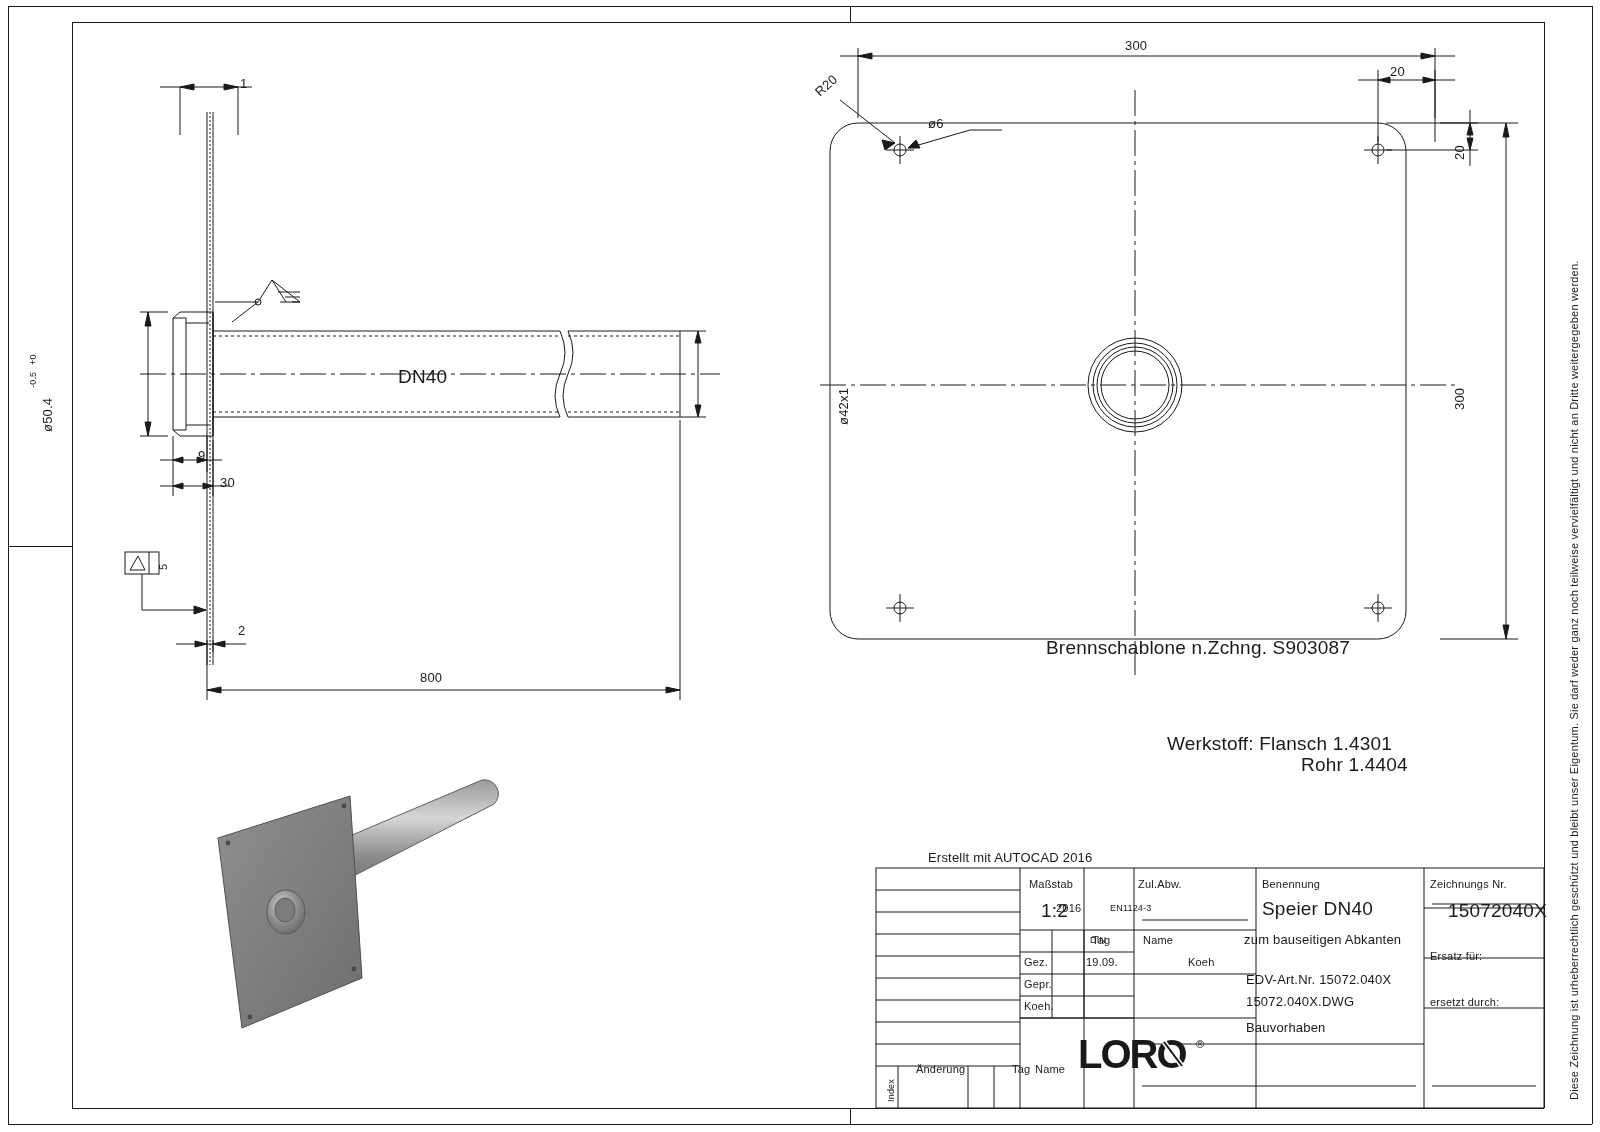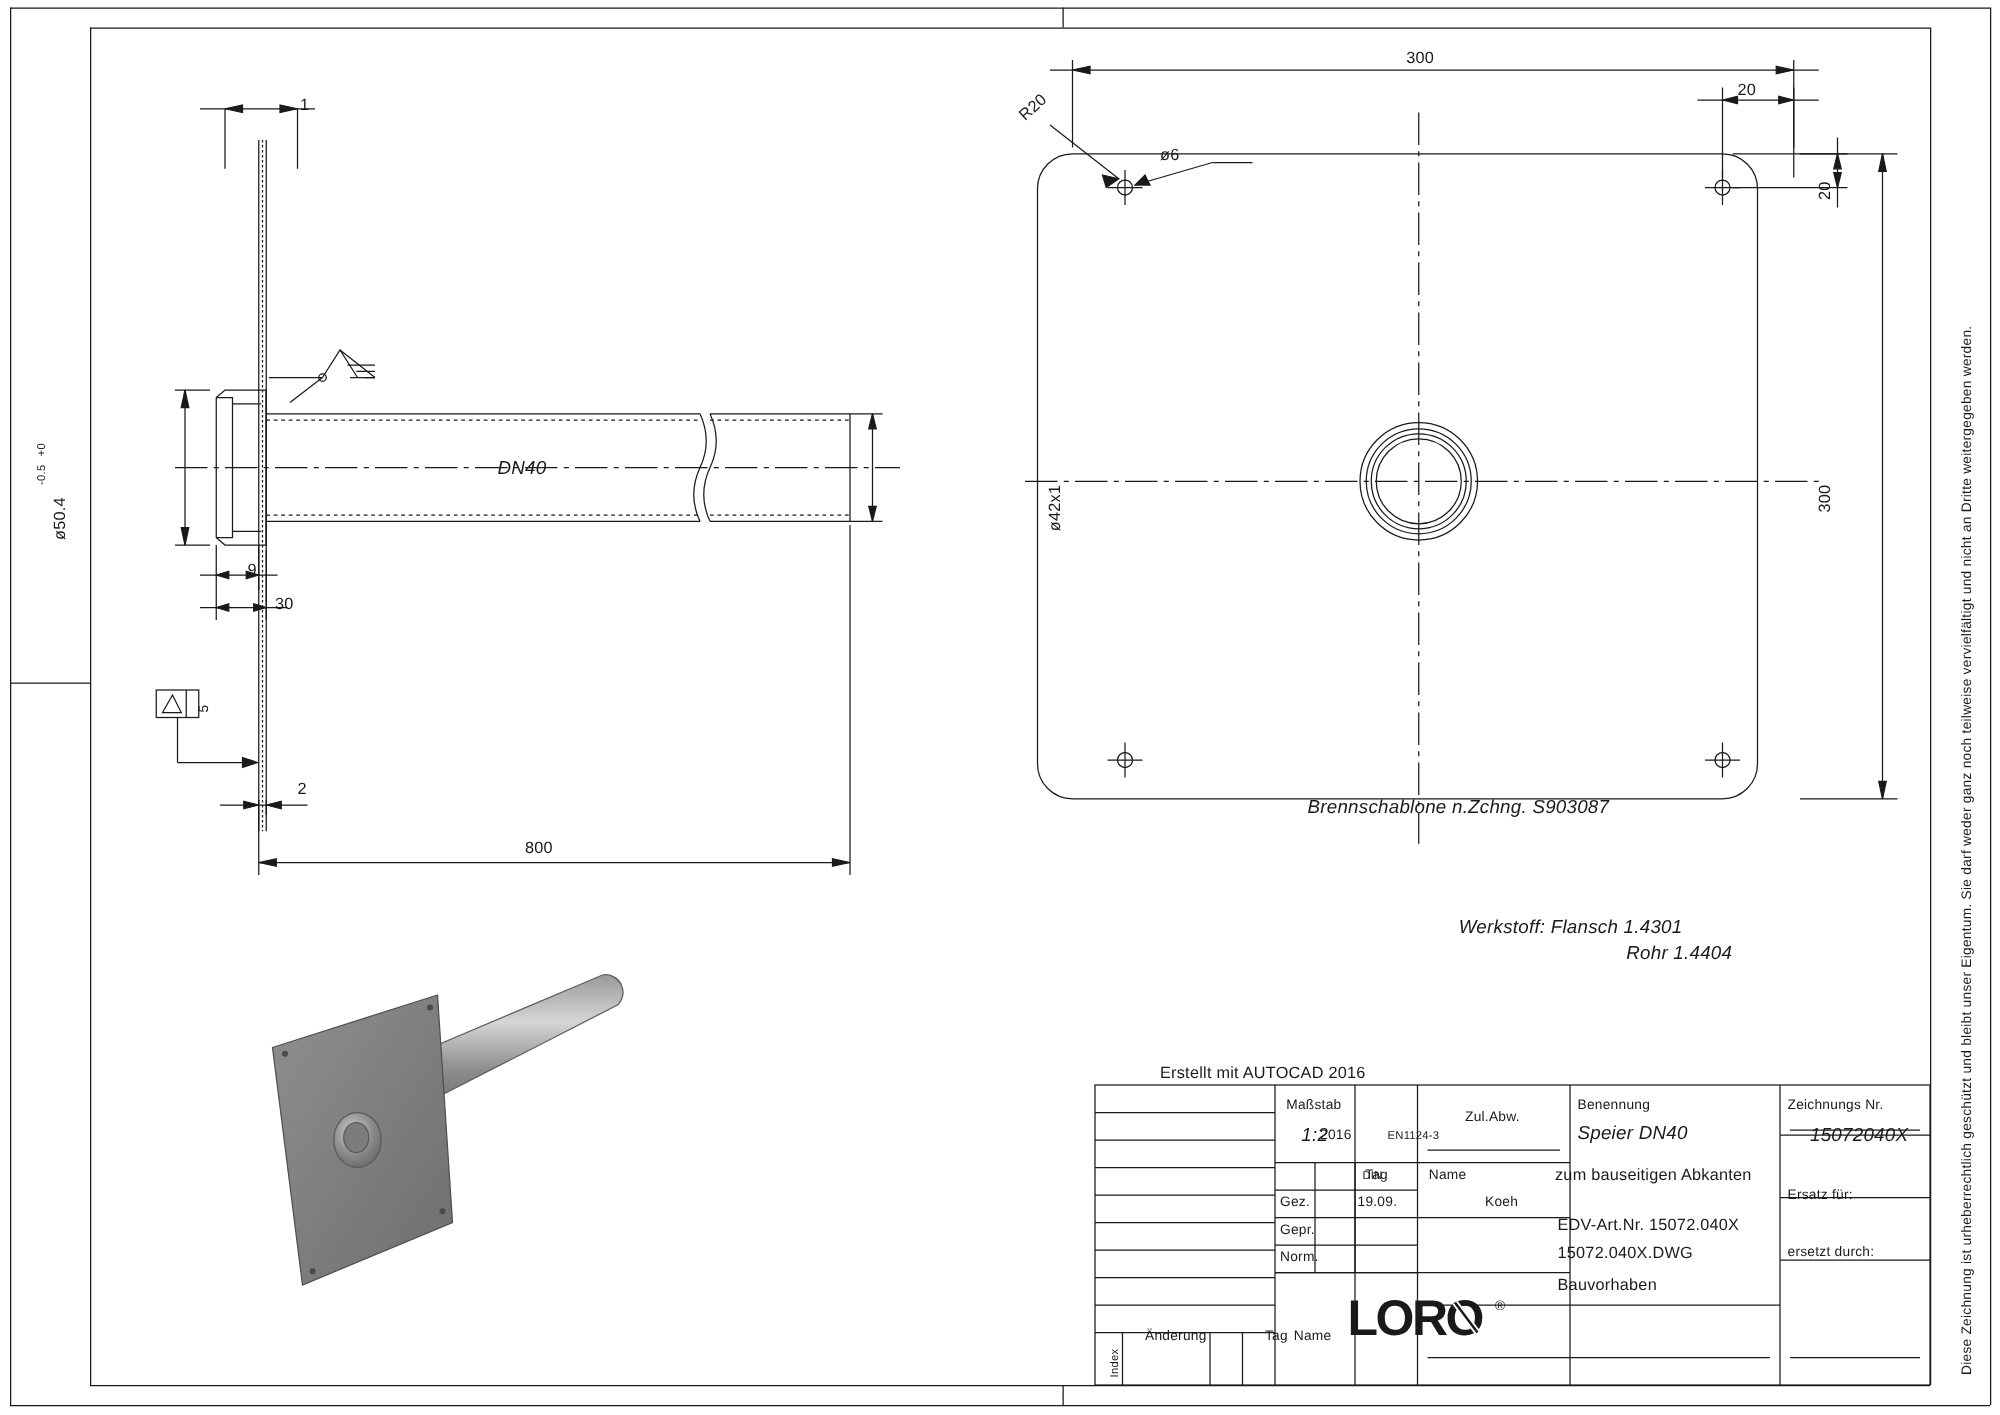--- a/index.html
+++ b/index.html
@@ -5,21 +5,21 @@
   html,body{margin:0;padding:0;background:#ffffff;}
   body{width:1600px;height:1132px;position:relative;overflow:hidden;
        font-family:"Liberation Sans", sans-serif;color:#1a1a1a;}
   .sheet{position:absolute;inset:0;}
   .line{position:absolute;background:#1a1a1a;}
   .h{height:1px;}
   .v{width:1px;}
   .txt{position:absolute;white-space:nowrap;font-size:13px;letter-spacing:.2px;}
   .txt.sm{font-size:11px;}
   .txt.xs{font-size:9px;}
-  .txt.lg{font-size:15px;font-style:italic;}
+  .txt.lg{font-size:19px;}
   .rot90{transform-origin:0 0;transform:rotate(-90deg);}
   svg{position:absolute;left:0;top:0;overflow:visible;}
 </style>
 </head>
 <body>
 
 <div class="sheet">
 
   <div class="line h" style="left:8px;top:6px;width:1584px;"></div>
   <div class="line h" style="left:8px;top:1124px;width:1584px;"></div>
@@ -279,21 +279,21 @@
 
       <line x1="266" y1="52" x2="372" y2="52"></line>
       <line x1="556" y1="36" x2="660" y2="36"></line>
       <line x1="556" y1="218" x2="660" y2="218"></line>
       <line x1="266" y1="218" x2="540" y2="218"></line>
     </g>
   </svg>
 
   <div class="txt sm" style="left:1029px;top:878px;">Maßstab</div>
   <div class="txt lg" style="left:1041px;top:900px;">1:2</div>
-  <div class="txt sm" style="left:1172px;top:878px;margin-top:10px;">Zul.Abw.</div>
+  <div class="txt sm" style="left:1138px;top:878px;">Zul.Abw.</div>
   <div class="txt xs" style="left:1090px;top:903px;margin-top:32px;">DIN</div>
   <div class="txt xs" style="left:1110px;top:903px;">EN1124-3</div>
 
   <div class="txt sm" style="left:1142px;top:878px;opacity:0;"></div>
 
   <div class="txt sm" style="left:1262px;top:878px;">Benennung</div>
   <div class="txt lg" style="left:1262px;top:898px;">Speier DN40</div>
   <div class="txt" style="left:1244px;top:932px;">zum bauseitigen Abkanten</div>
 
   <div class="txt sm" style="left:1430px;top:878px;">Zeichnungs Nr.</div>
@@ -301,21 +301,21 @@
   <div class="txt sm" style="left:1430px;top:936px;margin-top:14px;">Ersatz für:</div>
   <div class="txt sm" style="left:1430px;top:996px;">ersetzt durch:</div>
 
   <div class="txt sm" style="left:1056px;top:902px;">2016</div>
   <div class="txt sm" style="left:1092px;top:934px;">Tag</div>
   <div class="txt sm" style="left:1143px;top:934px;">Name</div>
   <div class="txt sm" style="left:1024px;top:956px;">Gez.</div>
   <div class="txt sm" style="left:1086px;top:956px;">19.09.</div>
   <div class="txt sm" style="left:1140px;top:956px;padding-left:48px;">Koeh</div>
   <div class="txt sm" style="left:1024px;top:978px;">Gepr.</div>
-  <div class="txt sm" style="left:1024px;top:1000px;">Norm.</div>
+  <div class="txt sm" style="left:1024px;top:1000px;">Koeh.</div>
 
   <div class="txt" style="left:1246px;top:972px;">EDV-Art.Nr. 15072.040X</div>
   <div class="txt" style="left:1246px;top:994px;">15072.040X.DWG</div>
   <div class="txt" style="left:1246px;top:1020px;text-align:right;">Bauvorhaben</div>
 
   <div class="txt xs rot90" style="left:886px;top:1102px;">Index</div>
   <div class="txt sm" style="left:916px;top:1063px;">Änderung</div>
   <div class="txt sm" style="left:1012px;top:1063px;">Tag</div>
   <div class="txt sm" style="left:1035px;top:1063px;">Name</div>
 

